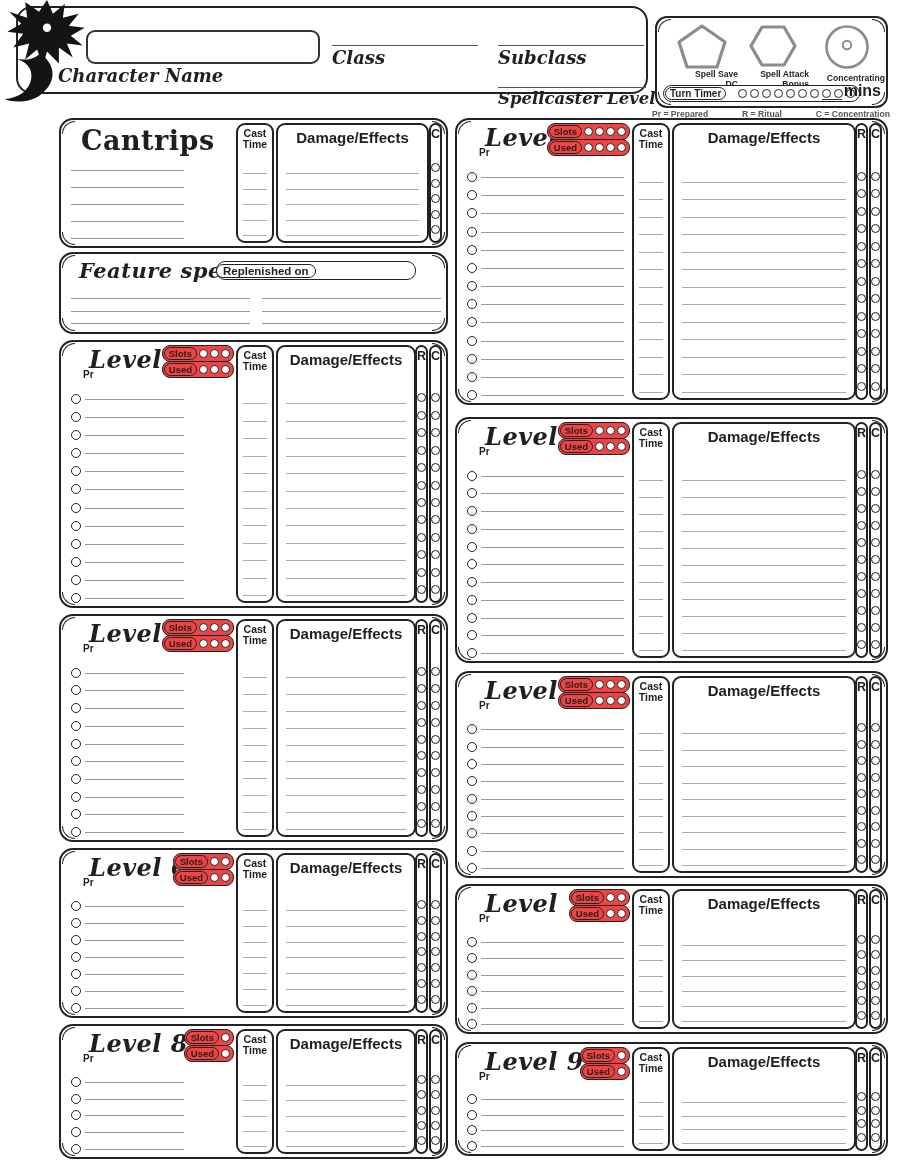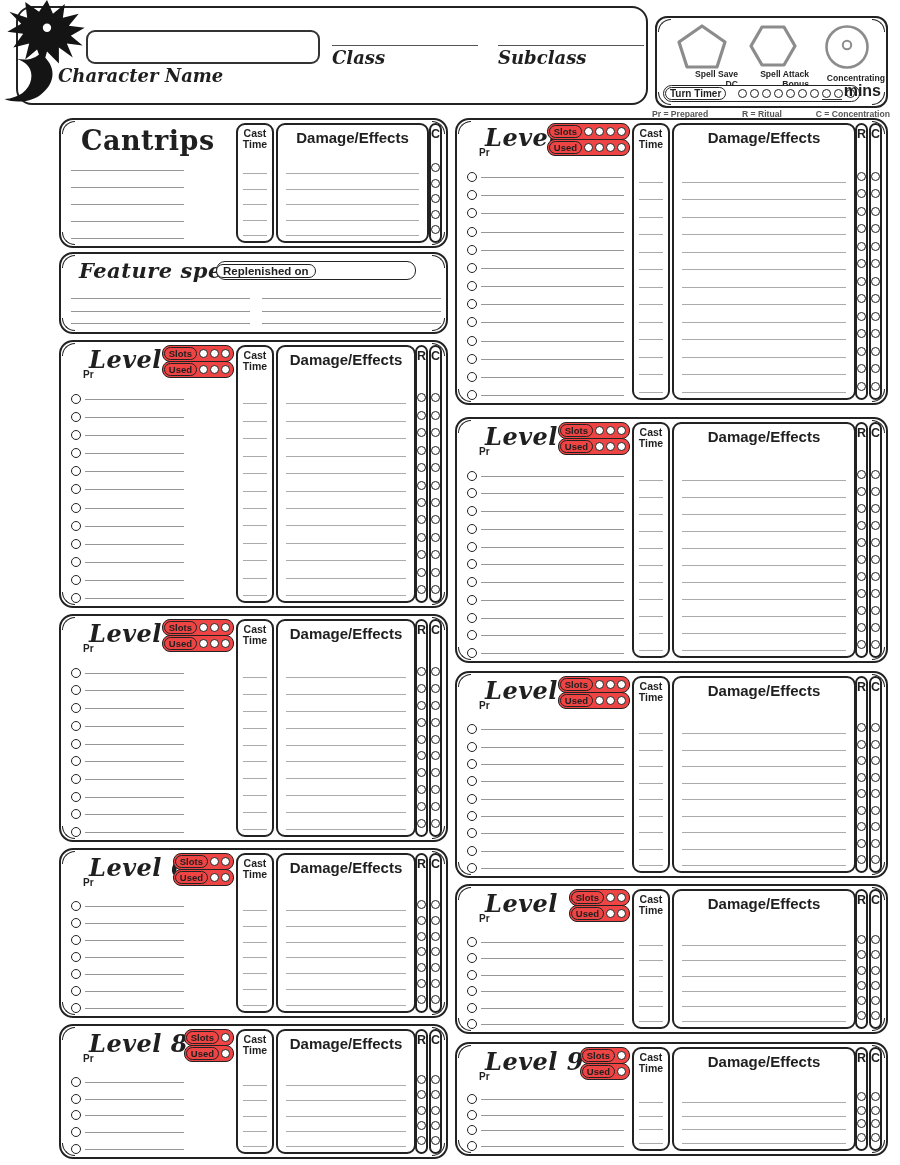--- a/index.html
+++ b/index.html
@@ -1,21 +1,21 @@
 <!DOCTYPE html>
 <html><head>
 <meta charset="utf-8">
 <style>
   * { margin:0; padding:0; box-sizing:border-box; }
   html,body { width:900px; height:1165px; background:#fff; font-family:"Liberation Sans","DejaVu Sans",sans-serif; color:#1f1f1f; }
   body { position:relative; overflow:hidden; }
   .fancy { font-family:"DejaVu Serif","Liberation Serif",serif; font-style:italic; font-weight:bold; }
 
   
-  .header-left { position:absolute; left:16px; top:6px; width:632px; height:99px;
+  .header-left { position:absolute; left:16px; top:6px; width:632px; height:88px;
     border:2px solid #222; border-radius:16px; background:#fff; }
   .dragon { position:absolute; left:-4px; top:-3px; width:102px; height:114px; z-index:3; }
   .charname-input { position:absolute; left:68px; top:22px; width:234px; height:34px;
     border:2px solid #333; border-radius:9px; background:#fff; font-size:16px; padding:0 8px; }
   .charname-label { position:absolute; left:40px; top:57px; font-size:18px; }
   .hfield { position:absolute; }
   .hline { border-bottom:1.6px solid #555; height:14px; }
   .hlabel { font-size:18px; margin-top:1px; white-space:nowrap; }
   .center { text-align:center; }
 
@@ -106,20 +106,24 @@
     <div class="hline"></div>
     <div class="hlabel fancy">Class</div>
   </div>
 
   <div class="hfield" style="left:480px; top:24px; width:146px;">
     <div class="hline"></div>
     <div class="hlabel fancy">Subclass</div>
   </div>
 
 
+  <div class="hfield" style="left:480px; top:66px; width:148px;">
+    <div class="hline"></div>
+    <div class="hlabel fancy" style="font-size:16.5px;">Spellcaster Level</div>
+  </div>
 </div>
 
 <svg class="dragon" viewBox="0 0 100 115">
   <path fill="#141414" d="M50,3 L56,17 L68,7 L66,21 L82,17 L72,29 L88,31 L74,39 L86,49 L70,47 L76,61 L62,51 L62,67 L50,55 L46,69 L40,53 L28,63 L32,47 L16,51 L26,37 L10,35 L24,27 L12,15 L30,21 L28,5 L42,15 Z"></path>
   <circle cx="50" cy="31" r="4.2" fill="#fff"></circle>
   <path fill="#141414" d="M47,60 C60,72 58,88 43,99 C34,105 20,108 7,103 C22,102 32,94 34,83 C36,72 29,65 18,62 C31,65 41,62 46,53 Z"></path>
 </svg>
 
 <div class="header-right">
   <div class="corner tl"></div>

